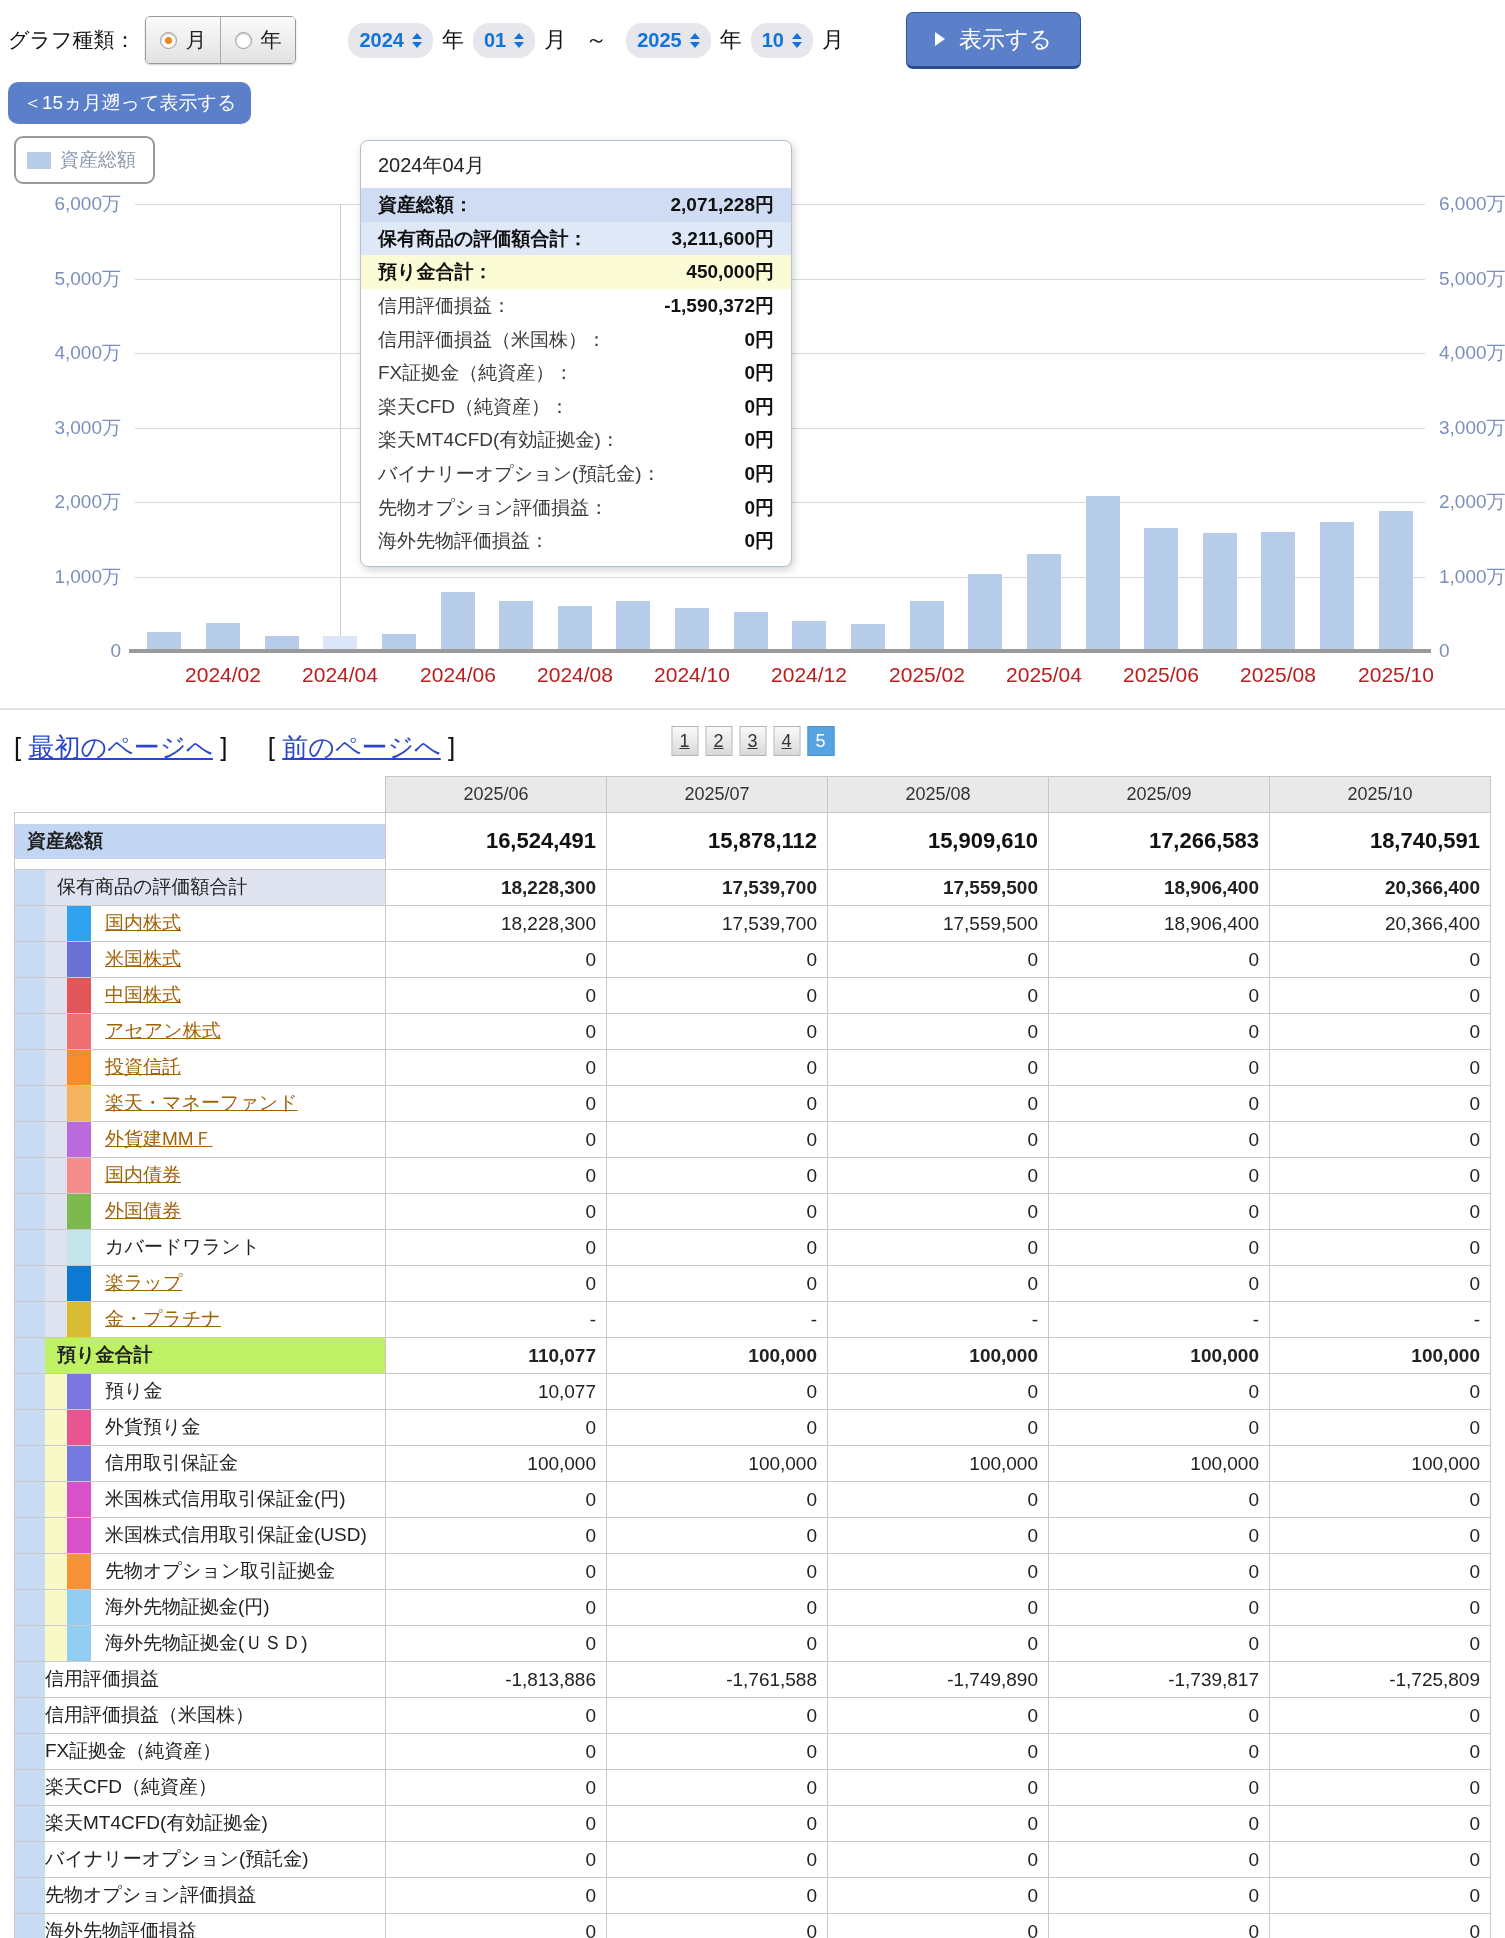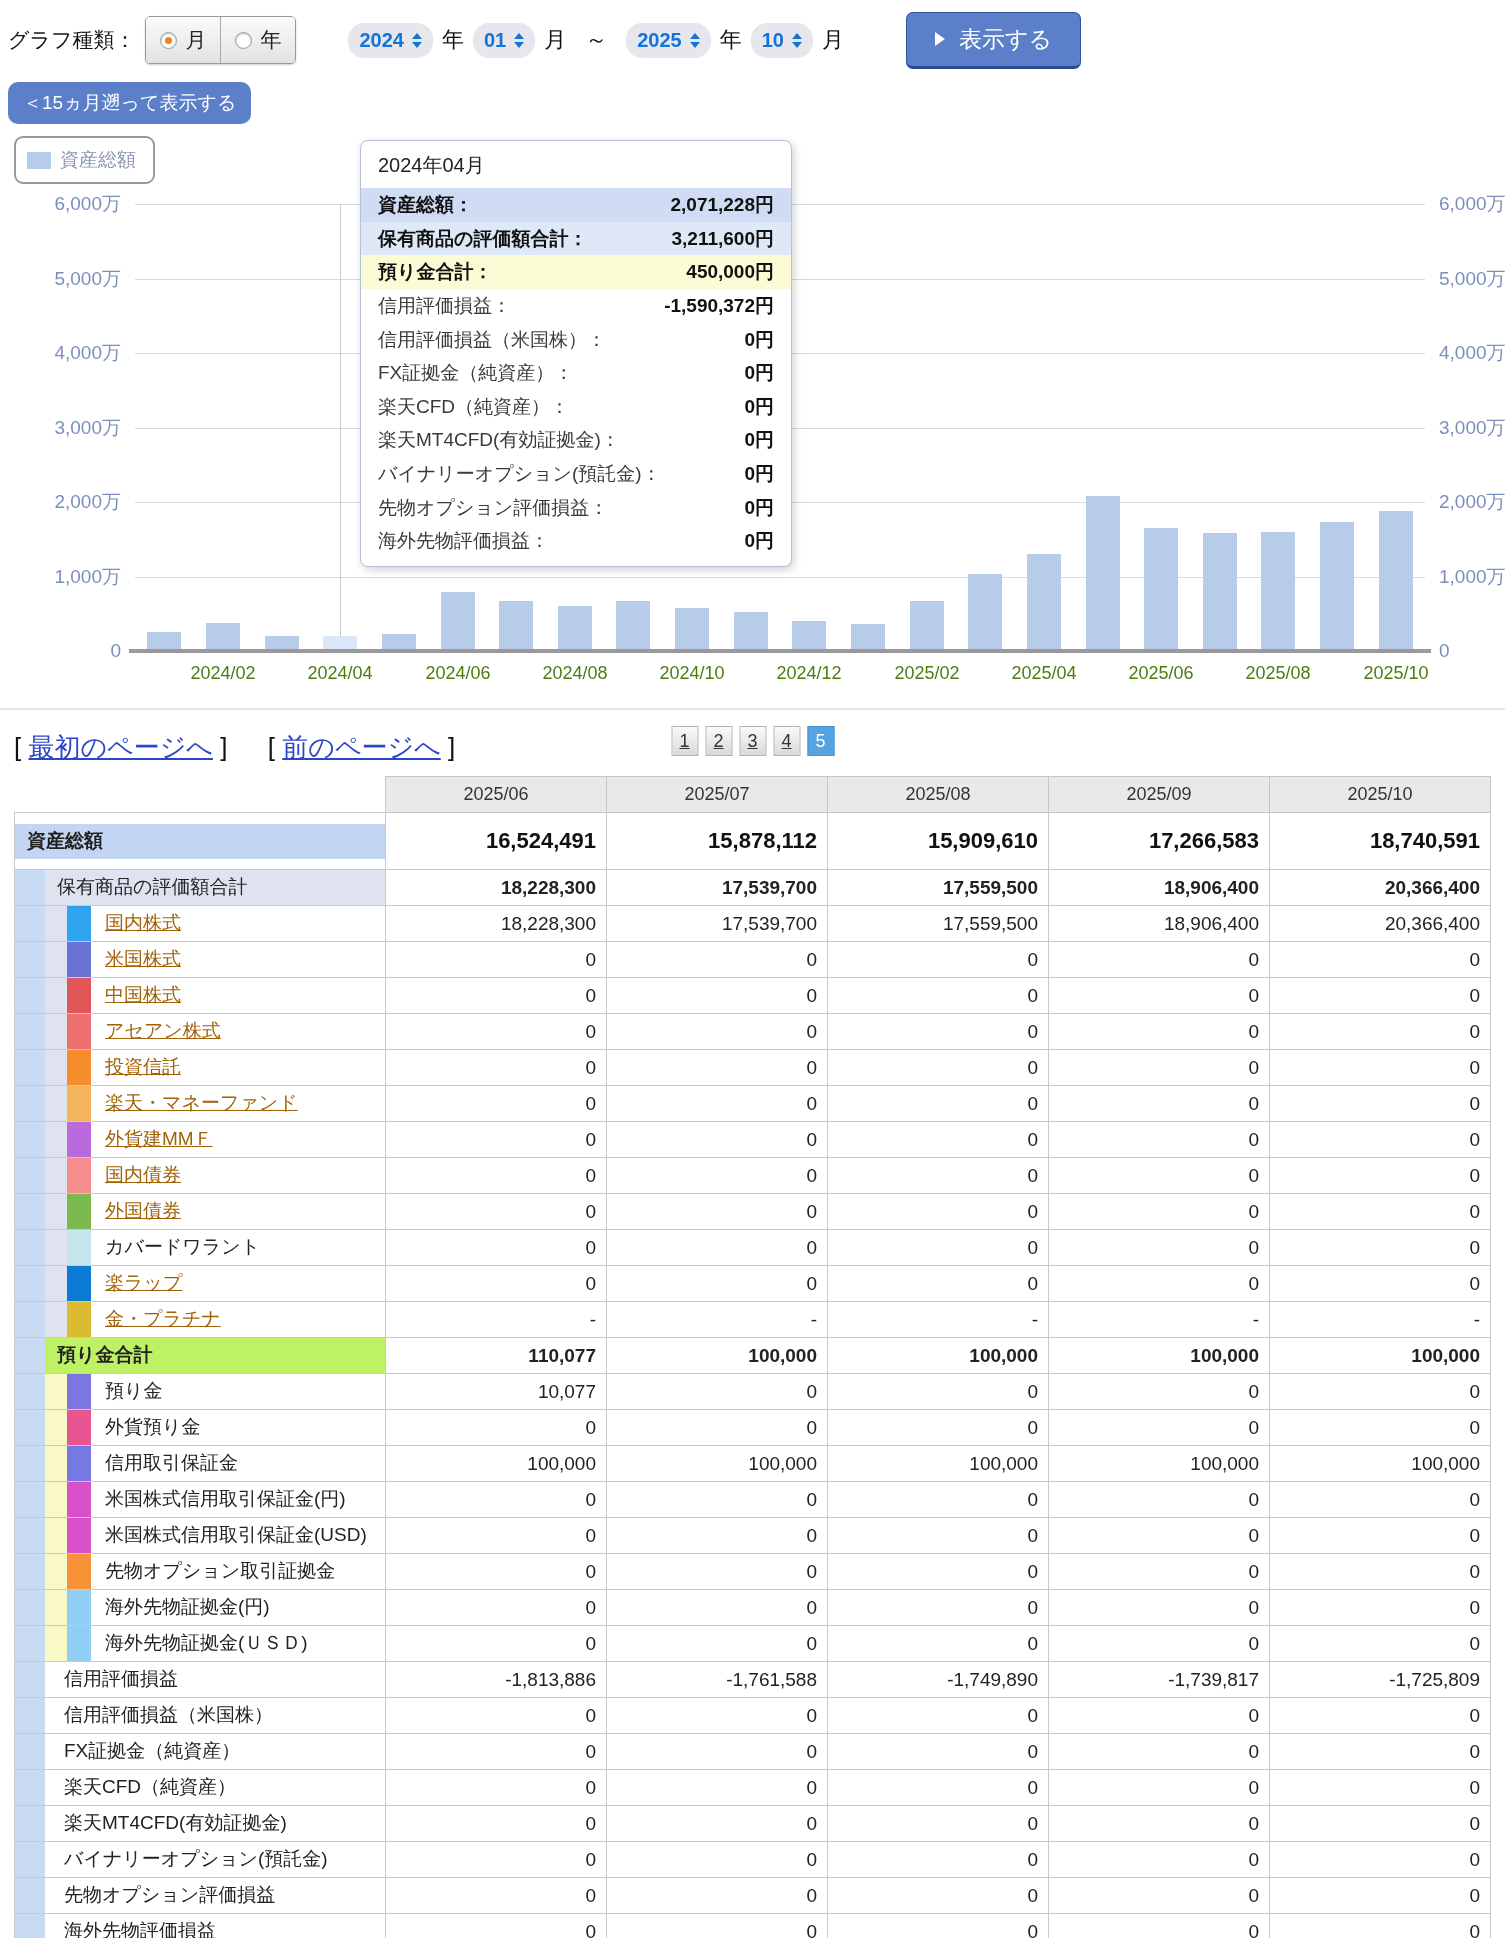--- a/index.html
+++ b/index.html
@@ -43,21 +43,21 @@
   .legend .lt { font-size:19px; color:#8a97af; }
   .plot { position:absolute; left:135px; top:78px; width:1290px; height:447px; }
   .grid { position:absolute; left:0; right:0; height:1px; background:#dadada; }
   .vline { position:absolute; top:0; bottom:0; width:1px; background:#ccc; }
   .baseline { position:absolute; left:-6px; right:-6px; bottom:-2px; height:4px; background:#9a9a9a; }
   .ylab { position:absolute; font-size:19px; color:#7b8fbd; white-space:nowrap; transform:translateY(-50%); }
   .ylab.left { right:calc(100% + 14px); }
   .ylab.right { left:calc(100% + 14px); }
   .bar { position:absolute; bottom:0; width:34px; background:#b6cce9; }
   .bar.hl { background:#dbe7f8; }
-  .xlab { position:absolute; top:calc(100% + 12px); font-size:18px; color:#4d7c0f;
+  .xlab { position:absolute; top:calc(100% + 12px); font-size:21px; color:#b91c1c;
           transform:translateX(-50%); white-space:nowrap; }
   
   .tooltip { position:absolute; left:360px; top:14px; width:432px; background:#fff;
              border:1px solid #b3c0d6; border-radius:8px; box-shadow:2px 3px 8px rgba(0,0,0,.18);
              z-index:5; overflow:hidden; padding-bottom:8px; }
   .tt-title { font-size:20px; color:#222; padding:11px 17px 9px; }
   .tt-row { display:flex; justify-content:space-between; align-items:center;
             padding:4px 17px; font-size:19px; line-height:1.35; }
   .tt-row .l { color:#3a3a3a; }
   .tt-row .l.b { font-weight:bold; color:#111; }
@@ -91,21 +91,21 @@
   .st-out { flex:0 0 30px; background:#c9daf3; }
   .st-sec { flex:0 0 22px; }
   .sec-blue .st-sec { background:#dfe3f0; }
   .sec-yellow .st-sec { background:#f8f9c6; }
   .swatch { flex:0 0 24px; }
   .ltext { flex:1; display:flex; align-items:center; font-size:19px; color:#222;
            padding:4px 6px 4px 14px; line-height:1.3; }
   tr.rt-total .ltext { background:#c2d5f2; font-weight:bold; padding-left:12px; }
   tr.rt-subtotal.sec-blue .ltext { background:#dfe3f0; font-weight:normal; padding-left:12px; }
   tr.rt-subtotal.sec-yellow .ltext { background:#bef264; font-weight:bold; padding-left:12px; }
-  tr.rt-plain .ltext { padding-left:19px; }
+  tr.rt-plain .ltext { padding-left:0; }
   .tlink { color:#a16207; text-decoration:underline; cursor:pointer; }
 </style>
 </head>
 <body>
 
 <div class="controls-row">
   <span class="ctl-label">グラフ種類：</span>
   <div class="radio-group">
     <span class="radio-opt">
       <span class="rdot sel"></span>

